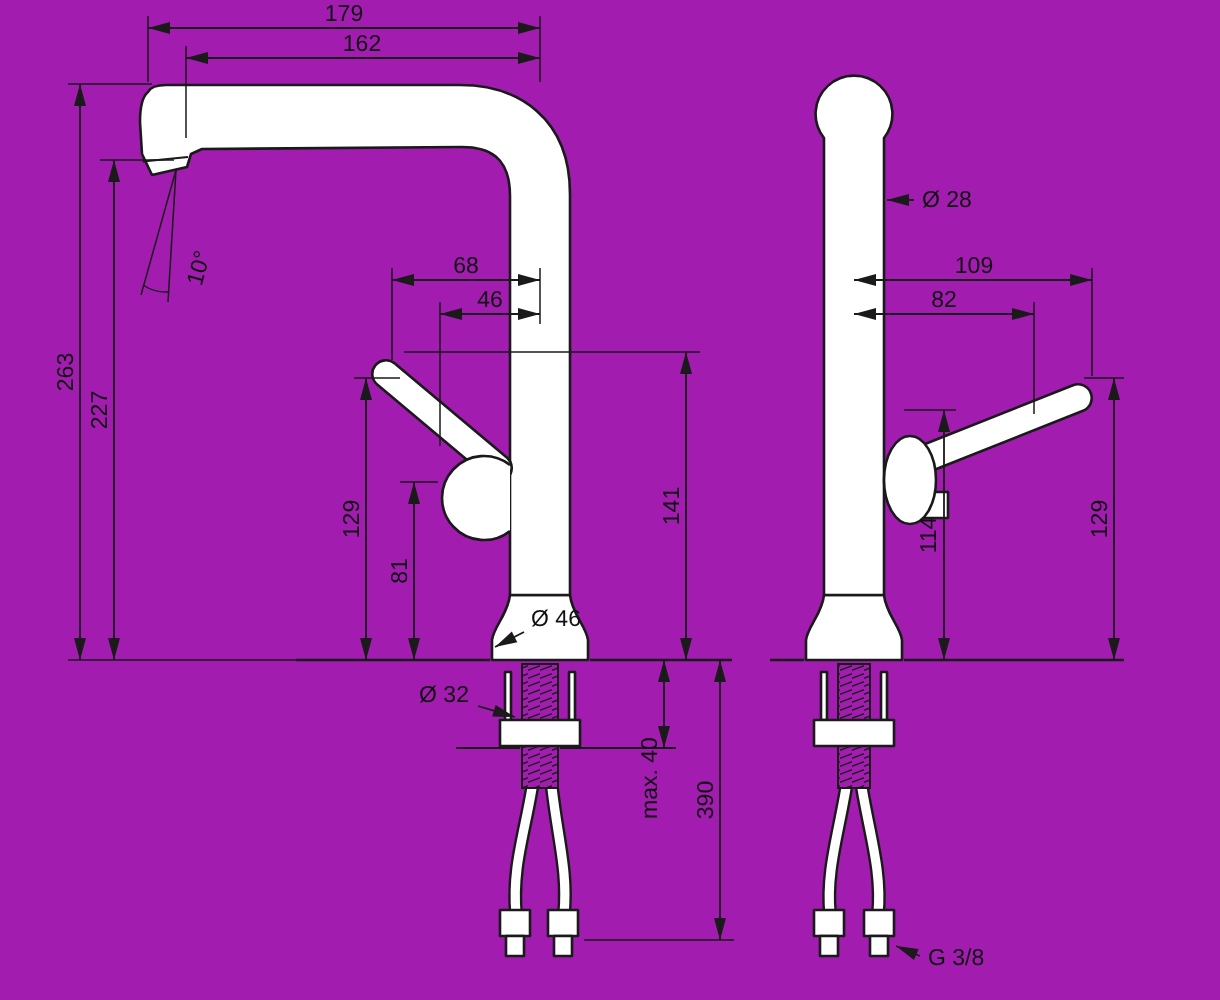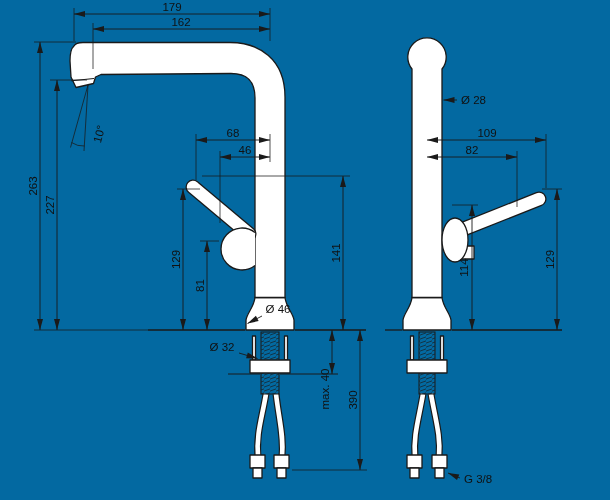--- a/index.html
+++ b/index.html
@@ -1,16 +1,16 @@
 <!DOCTYPE html>
 <html><head>
 <meta charset="utf-8">
 <style>
   html,body{margin:0;padding:0;background:#ffffff;}
-  .canvas{position:relative;width:610px;height:500px;background:#0369a1;overflow:hidden;
+  .canvas{position:relative;width:610px;height:500px;background:#a21caf;overflow:hidden;
           font-family:"Liberation Sans", sans-serif;}
   svg text{font-family:"Liberation Sans", sans-serif;font-size:11.5px;fill:#111;}
   .o   {fill:#ffffff;stroke:#1a1a1a;stroke-width:1.3;stroke-linejoin:round;}
   .ol  {fill:none;stroke:#1a1a1a;stroke-width:1.3;}
   .ol1 {fill:none;stroke:#1a1a1a;stroke-width:1;}
   .thin{fill:none;stroke:#1a1a1a;stroke-width:0.75;}
   .dim {fill:none;stroke:#1a1a1a;stroke-width:0.9;}
   .blk {fill:none;stroke:#1a1a1a;stroke-width:15;stroke-linecap:round;}
   .wht {fill:none;stroke:#ffffff;stroke-width:12.4;stroke-linecap:round;}
   .hblk{fill:none;stroke:#1a1a1a;stroke-width:7;}

